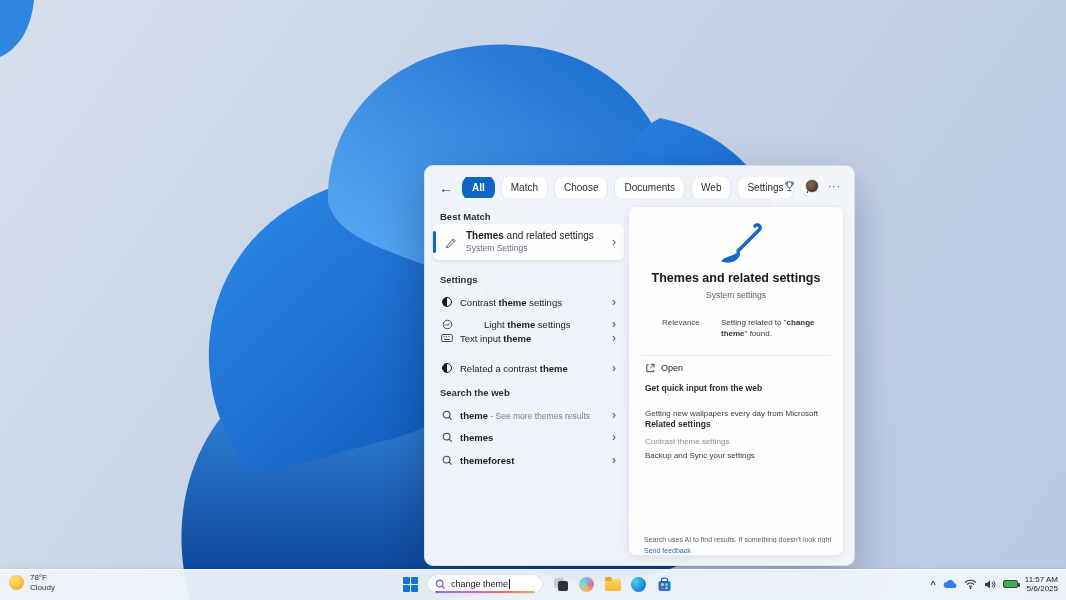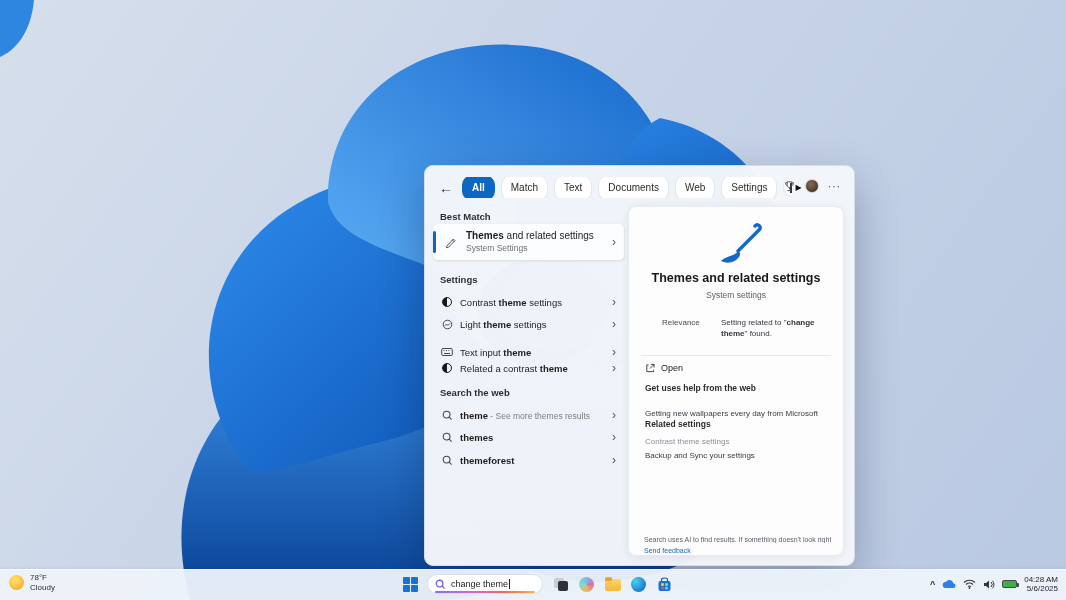--- a/index.html
+++ b/index.html
@@ -150,21 +150,21 @@
 
   <div class="tabsbar">
     <span class="back">←</span>
     <div class="tab selected">
         <span>All</span>
       </div>
     <div class="tab">
         <span>Match</span>
       </div>
     <div class="tab">
-        <span>Text</span>
+        <span>Choose</span>
       </div>
     <div class="tab">
         <span>Documents</span>
       </div>
     <div class="tab">
         <span>Web</span>
       </div>
     <div class="tab">
         <span>Settings</span>
       </div>
@@ -198,32 +198,32 @@
   <div class="sec-label" style="top:108px;">Settings</div>
 
   <div class="lrow" style="top:126px;">
     <span class="ic">
         <span class="contrast-ic"></span>
       </span>
     <span class="lbl"><span>Contrast </span><b>theme</b><span> settings</span></span>
     <span class="row-chev">›</span>
   </div>
 
-  <div class="lrow" style="top:148px;">
+  <div class="lrow" style="top:148px;gap:24px;">
     <span class="ic">
       <svg width="11" height="11" viewBox="0 0 11 11">
           <circle cx="5.5" cy="5.5" r="4.3" fill="none" stroke="#44474d" stroke-width="1"></circle>
           <path d="M3,6.5 C4,4.5 6,7.5 8,4.5" fill="none" stroke="#44474d" stroke-width="1"></path>
         </svg>
     </span>
     <span class="lbl"><span>Light </span><b>theme</b><span> settings</span></span>
     <span class="row-chev">›</span>
   </div>
 
-  <div class="lrow" style="top:176px;">
+  <div class="lrow" style="top:162px;">
     <span class="ic">
       <svg width="12" height="10" viewBox="0 0 12 10">
           <rect x="0.7" y="1.5" width="10.6" height="7" rx="1.2" fill="none" stroke="#44474d" stroke-width="1"></rect>
           <path d="M3,6.5 H9" stroke="#44474d" stroke-width="1"></path>
           <path d="M2.5,3.5 h1 M5,3.5 h1 M7.5,3.5 h1" stroke="#44474d" stroke-width="1"></path>
         </svg>
     </span>
     <span class="lbl"><span>Text input </span><b>theme</b><span></span></span>
     <span class="row-chev">›</span>
   </div>
@@ -284,21 +284,21 @@
 
     <div class="divider"></div>
 
     <div class="open-row">
       <svg width="10" height="10" viewBox="0 0 11 11">
         <path d="M4,2 H2 V9.5 H9.5 V7.5 M6.5,1.5 H10 V5 M10,1.5 L5.5,6" fill="none" stroke="#33363b" stroke-width="1"></path>
       </svg>
       <span>Open</span>
     </div>
 
-    <div class="c-head" style="top:176px;">Get uses help from the web</div>
+    <div class="c-head" style="top:176px;">Get quick input from the web</div>
     <div class="c-link" style="top:202px;">Getting new wallpapers every day from Microsoft</div>
     <div class="c-head" style="top:212px;">Related settings</div>
     <div class="c-link gray" style="top:230px;">Contrast theme settings</div>
     <div class="c-link" style="top:244px;">Backup and Sync your settings</div>
 
     <div class="foot">Search uses AI to find results. If something doesn't look right, let us know.</div>
     <div class="foot-link">Send feedback</div>
   </div>
 </div>
 
@@ -370,17 +370,17 @@
     <svg width="13" height="10" viewBox="0 0 13 10">
       <path d="M1,3.5 a8,8 0 0 1 11,0 M3,5.5 a5.2,5.2 0 0 1 7,0 M5,7.5 a2.6,2.6 0 0 1 3,0" fill="none" stroke="#33363b" stroke-width="1.1"></path>
       <circle cx="6.5" cy="9" r="0.9" fill="#33363b"></circle>
     </svg>
     <svg width="12" height="11" viewBox="0 0 12 11">
       <path d="M1,4 H3 L6,1.5 V9.5 L3,7 H1 Z" fill="#33363b"></path>
       <path d="M8,3 a3.5,3.5 0 0 1 0,5 M9.5,1.8 a5.5,5.5 0 0 1 0,7.4" fill="none" stroke="#33363b" stroke-width="1"></path>
     </svg>
     <div class="battery"></div>
     <div class="clock">
-      <div>04:28 AM</div>
+      <div>11:57 AM</div>
       <div>5/6/2025</div>
     </div>
   </div>
 </div>
 
 </body></html>

